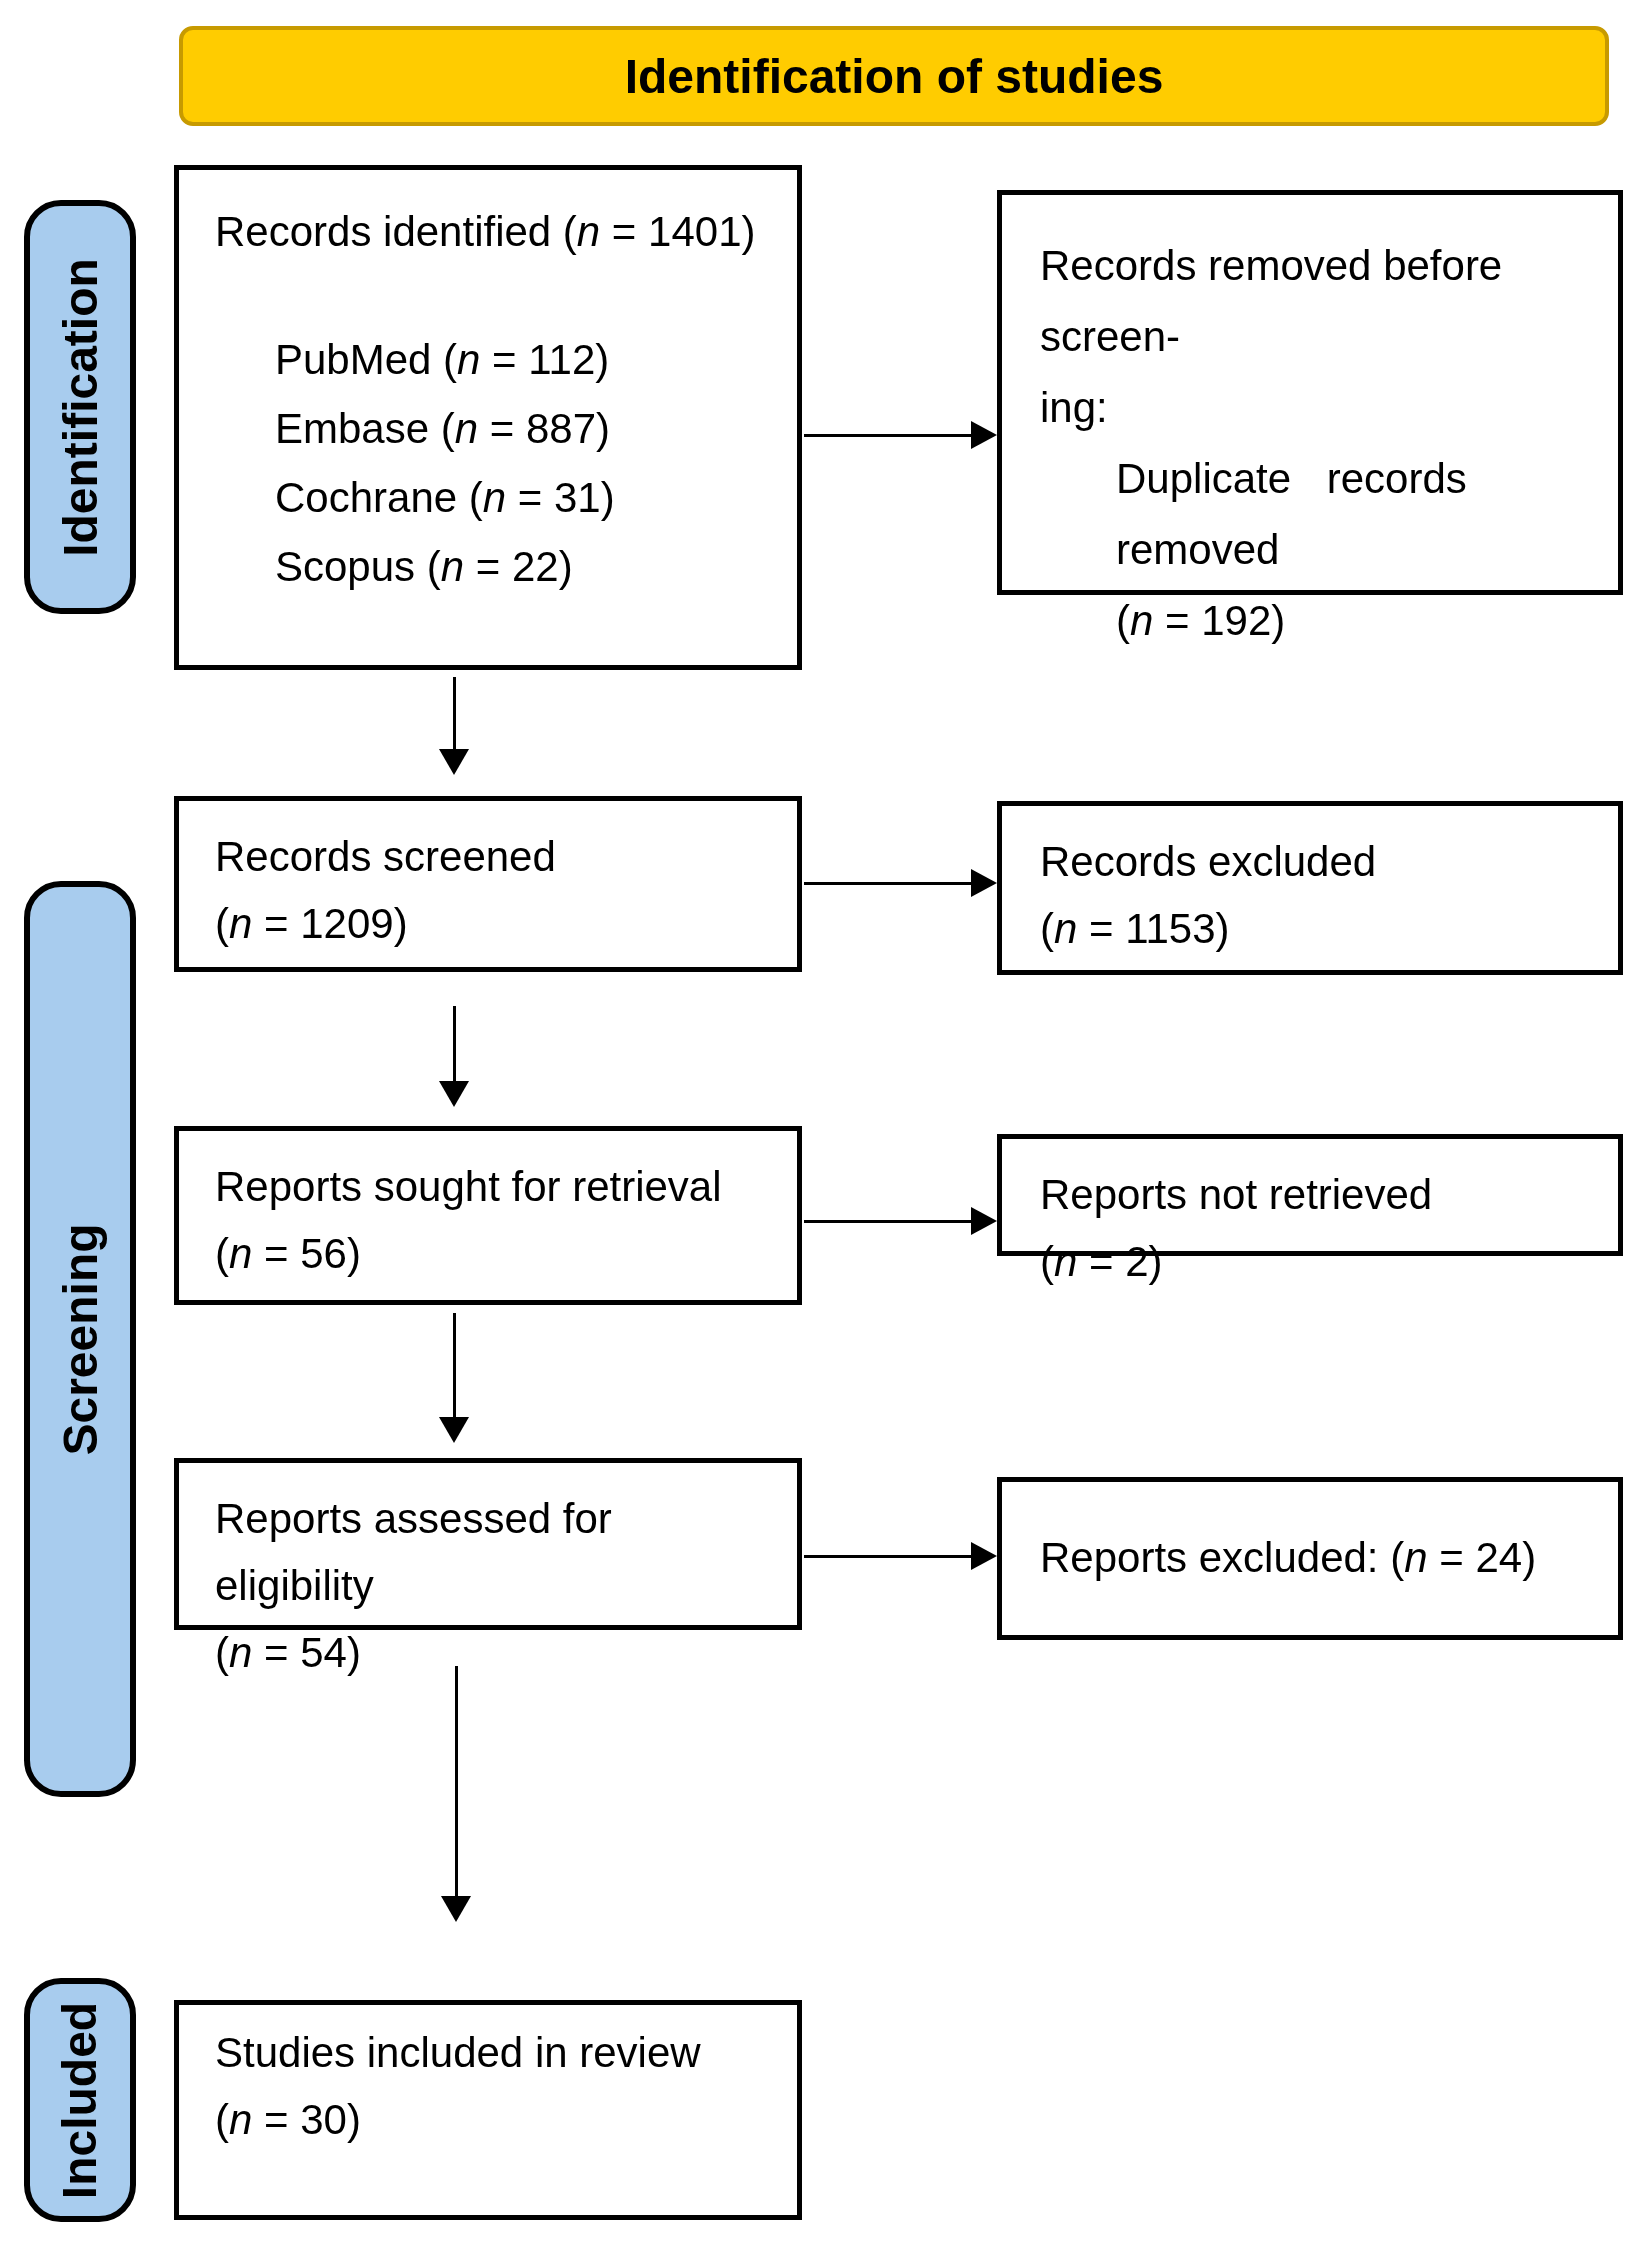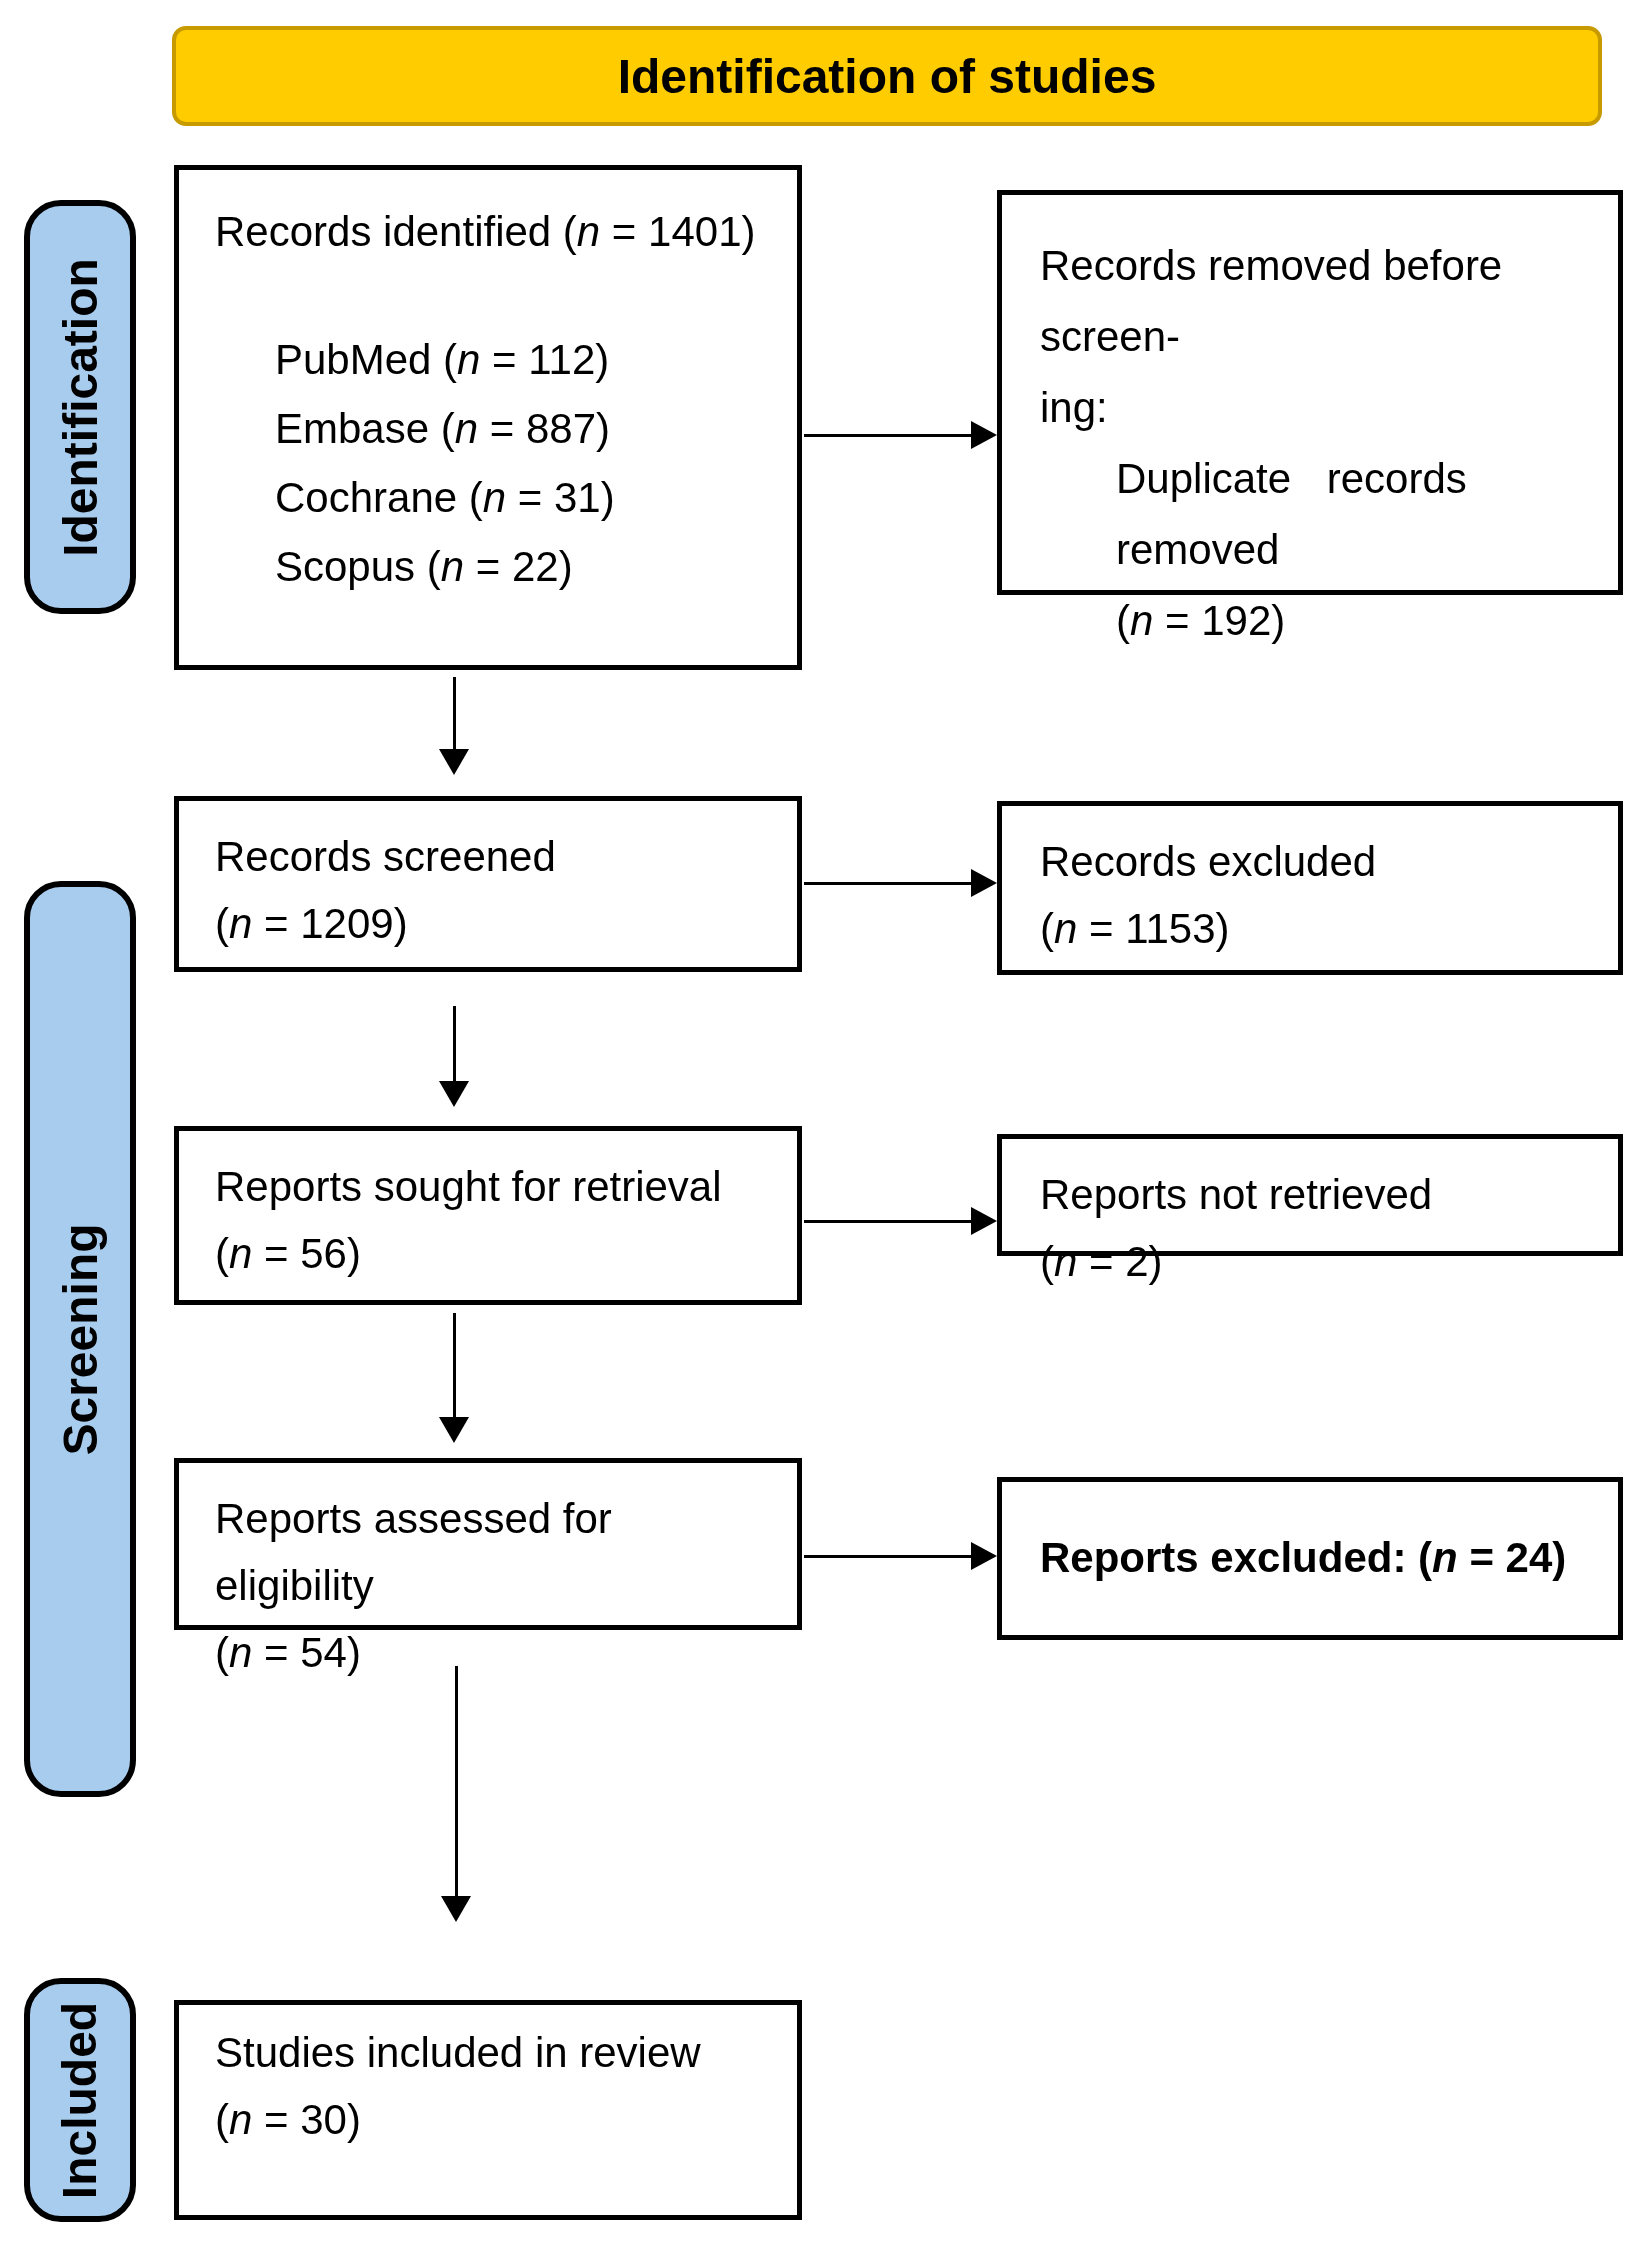--- a/index.html
+++ b/index.html
@@ -5,21 +5,21 @@
   * { margin:0; padding:0; box-sizing:border-box; }
   html, body { width:1652px; height:2250px; background:#ffffff; }
   body {
     position:relative;
     font-family:"Liberation Sans","DejaVu Sans",sans-serif;
     color:#000000;
     overflow:hidden;
   }
 
   .banner {
-    position:absolute; left:172px; top:26px; width:1430px; height:100px;
+    position:absolute; left:179px; top:26px; width:1430px; height:100px;
     background:#FFCC00; border:4.5px solid #C79A00; border-radius:14px;
     display:flex; align-items:center; justify-content:center;
     font-size:48px; font-weight:700;
   }
 
   .vlabel {
     position:absolute; left:24px; width:112px;
     background:#A8CCEE; border:6.6px solid #000; border-radius:37px;
     display:flex; align-items:center; justify-content:center;
   }
@@ -45,21 +45,21 @@
 
   .b-removed       { top:190px;  height:405px;  padding:35px 28px 0 38px; line-height:71px; }
   .b-removed .indent { padding-left:76px; }
   .b-removed .justified { word-spacing:24px; }
 
   .b-screened      { top:796px; height:176px; padding:22px 20px 0 36px; }
   .b-excluded-rec  { top:801px; height:174px; padding:22px 20px 0 38px; }
   .b-sought        { top:1126px; height:179px; padding:22px 20px 0 36px; }
   .b-notretrieved  { top:1134px; height:122px; padding:22px 20px 0 38px; }
   .b-assessed      { top:1458px; height:172px; padding:22px 20px 0 36px; }
-  .b-excluded-rep  { top:1477px; height:163px; padding:48px 20px 0 38px; line-height:56px;font-weight:bold; }
+  .b-excluded-rep  { top:1477px; height:163px; padding:48px 20px 0 38px; line-height:56px; }
   .b-included      { top:2000px; height:220px; padding:14px 20px 0 36px; }
 
   .n { font-style:italic; }
 
   .harrow { position:absolute; height:28px; }
   .harrow .shaft { position:absolute; left:0; top:12.6px; height:3px; background:#000; }
   .harrow .head  { position:absolute; top:0; width:0; height:0;
                    border-top:14px solid transparent; border-bottom:14px solid transparent;
                    border-left:26px solid #000; }
 

